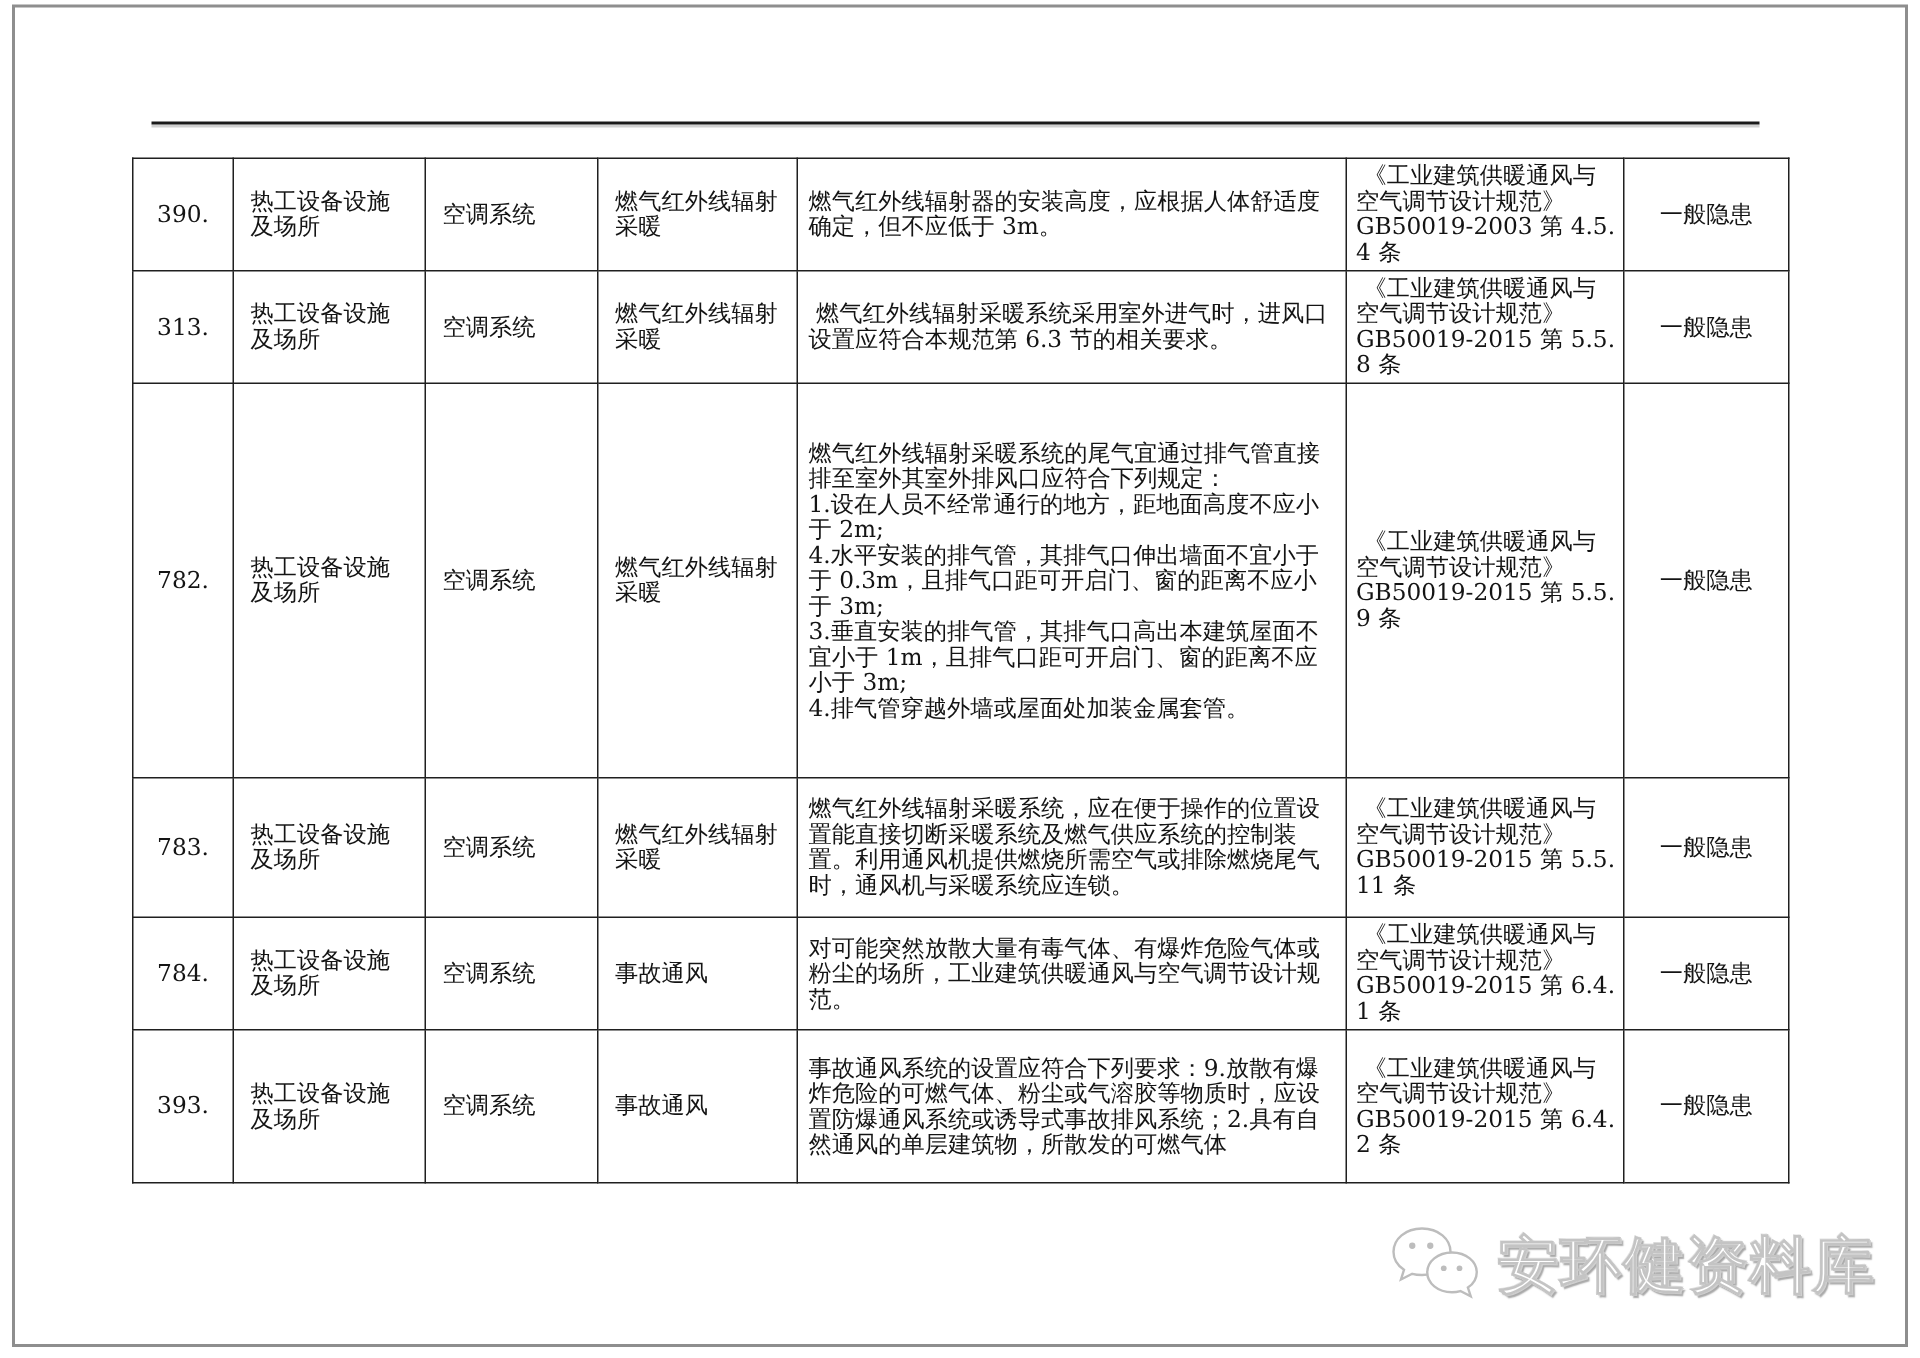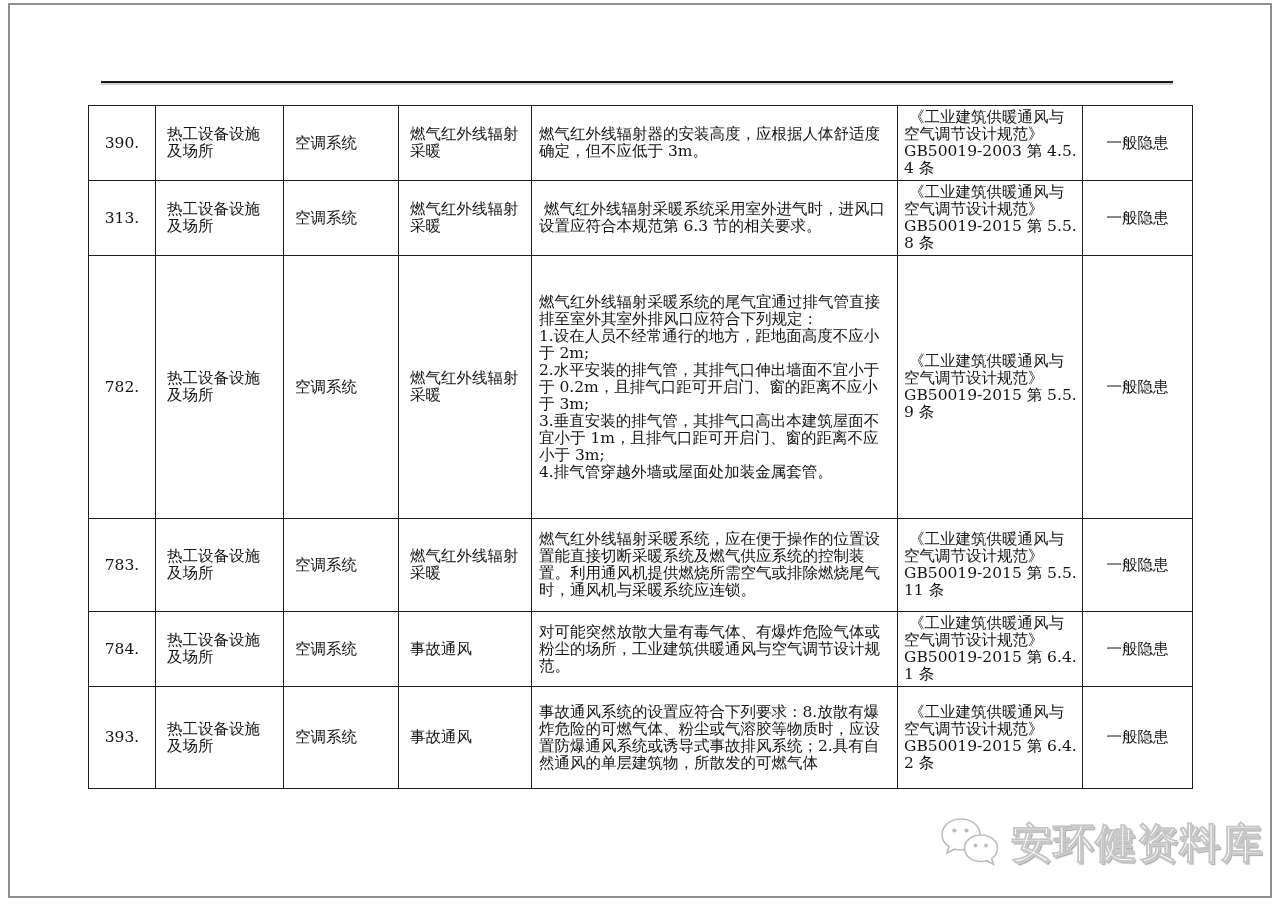--- a/index.html
+++ b/index.html
@@ -52,21 +52,21 @@
   tr.r5 { height: 102px; }
   td.c-no    { text-align: center; padding: 0 2px; }
   td.c-place { padding: 0 6px 0 11px; }
   td.c-sys   { padding: 0 6px 0 11px; }
   td.c-cat   { padding: 0 6px 0 11px; }
   td.c-desc  { padding: 3px 6px 3px 7px; }
   td.c-basis { padding: 3px 5px 3px 6px; }
   td.c-level { text-align: center; padding: 0 2px; }
   .watermark {
     position: absolute;
-    right: 17px; top: 815px;
+    right: 30px; top: 815px;
     display: flex;
     align-items: center;
     gap: 10px;
   }
   .watermark .wm-text {
     font-size: 41px;
     font-weight: bold;
     letter-spacing: 1px;
     color: #ffffff;
     text-shadow:
@@ -123,21 +123,21 @@
       </tr>
       <tr class="r2">
         <td class="c-no">782.</td>
         <td class="c-place">热工设备设施
 及场所</td>
         <td class="c-sys">空调系统</td>
         <td class="c-cat">燃气红外线辐射
 采暖</td>
         <td class="c-desc">燃气红外线辐射采暖系统的尾气宜通过排气管直接排至室外其室外排风口应符合下列规定：
 1.设在人员不经常通行的地方，距地面高度不应小于 2m;
-2.水平安装的排气管，其排气口伸出墙面不宜小于于 0.2m，且排气口距可开启门、窗的距离不应小于 3m;
+4.水平安装的排气管，其排气口伸出墙面不宜小于于 0.3m，且排气口距可开启门、窗的距离不应小于 3m;
 3.垂直安装的排气管，其排气口高出本建筑屋面不宜小于 1m，且排气口距可开启门、窗的距离不应小于 3m;
 4.排气管穿越外墙或屋面处加装金属套管。</td>
         <td class="c-basis"> 《工业建筑供暖通风与空气调节设计规范》
 GB50019-2015 第 5.5.9 条</td>
         <td class="c-level">一般隐患</td>
       </tr>
       <tr class="r3">
         <td class="c-no">783.</td>
         <td class="c-place">热工设备设施
 及场所</td>
@@ -159,21 +159,21 @@
         <td class="c-basis"> 《工业建筑供暖通风与空气调节设计规范》
 GB50019-2015 第 6.4.1 条</td>
         <td class="c-level">一般隐患</td>
       </tr>
       <tr class="r5">
         <td class="c-no">393.</td>
         <td class="c-place">热工设备设施
 及场所</td>
         <td class="c-sys">空调系统</td>
         <td class="c-cat">事故通风</td>
-        <td class="c-desc">事故通风系统的设置应符合下列要求：8.放散有爆炸危险的可燃气体、粉尘或气溶胶等物质时，应设置防爆通风系统或诱导式事故排风系统；2.具有自然通风的单层建筑物，所散发的可燃气体</td>
+        <td class="c-desc">事故通风系统的设置应符合下列要求：9.放散有爆炸危险的可燃气体、粉尘或气溶胶等物质时，应设置防爆通风系统或诱导式事故排风系统；2.具有自然通风的单层建筑物，所散发的可燃气体</td>
         <td class="c-basis"> 《工业建筑供暖通风与空气调节设计规范》
 GB50019-2015 第 6.4.2 条</td>
         <td class="c-level">一般隐患</td>
       </tr>
     </tbody>
   </table>
 
   <div class="watermark">
     <span>
       <svg width="62" height="56" viewBox="0 0 62 56">

